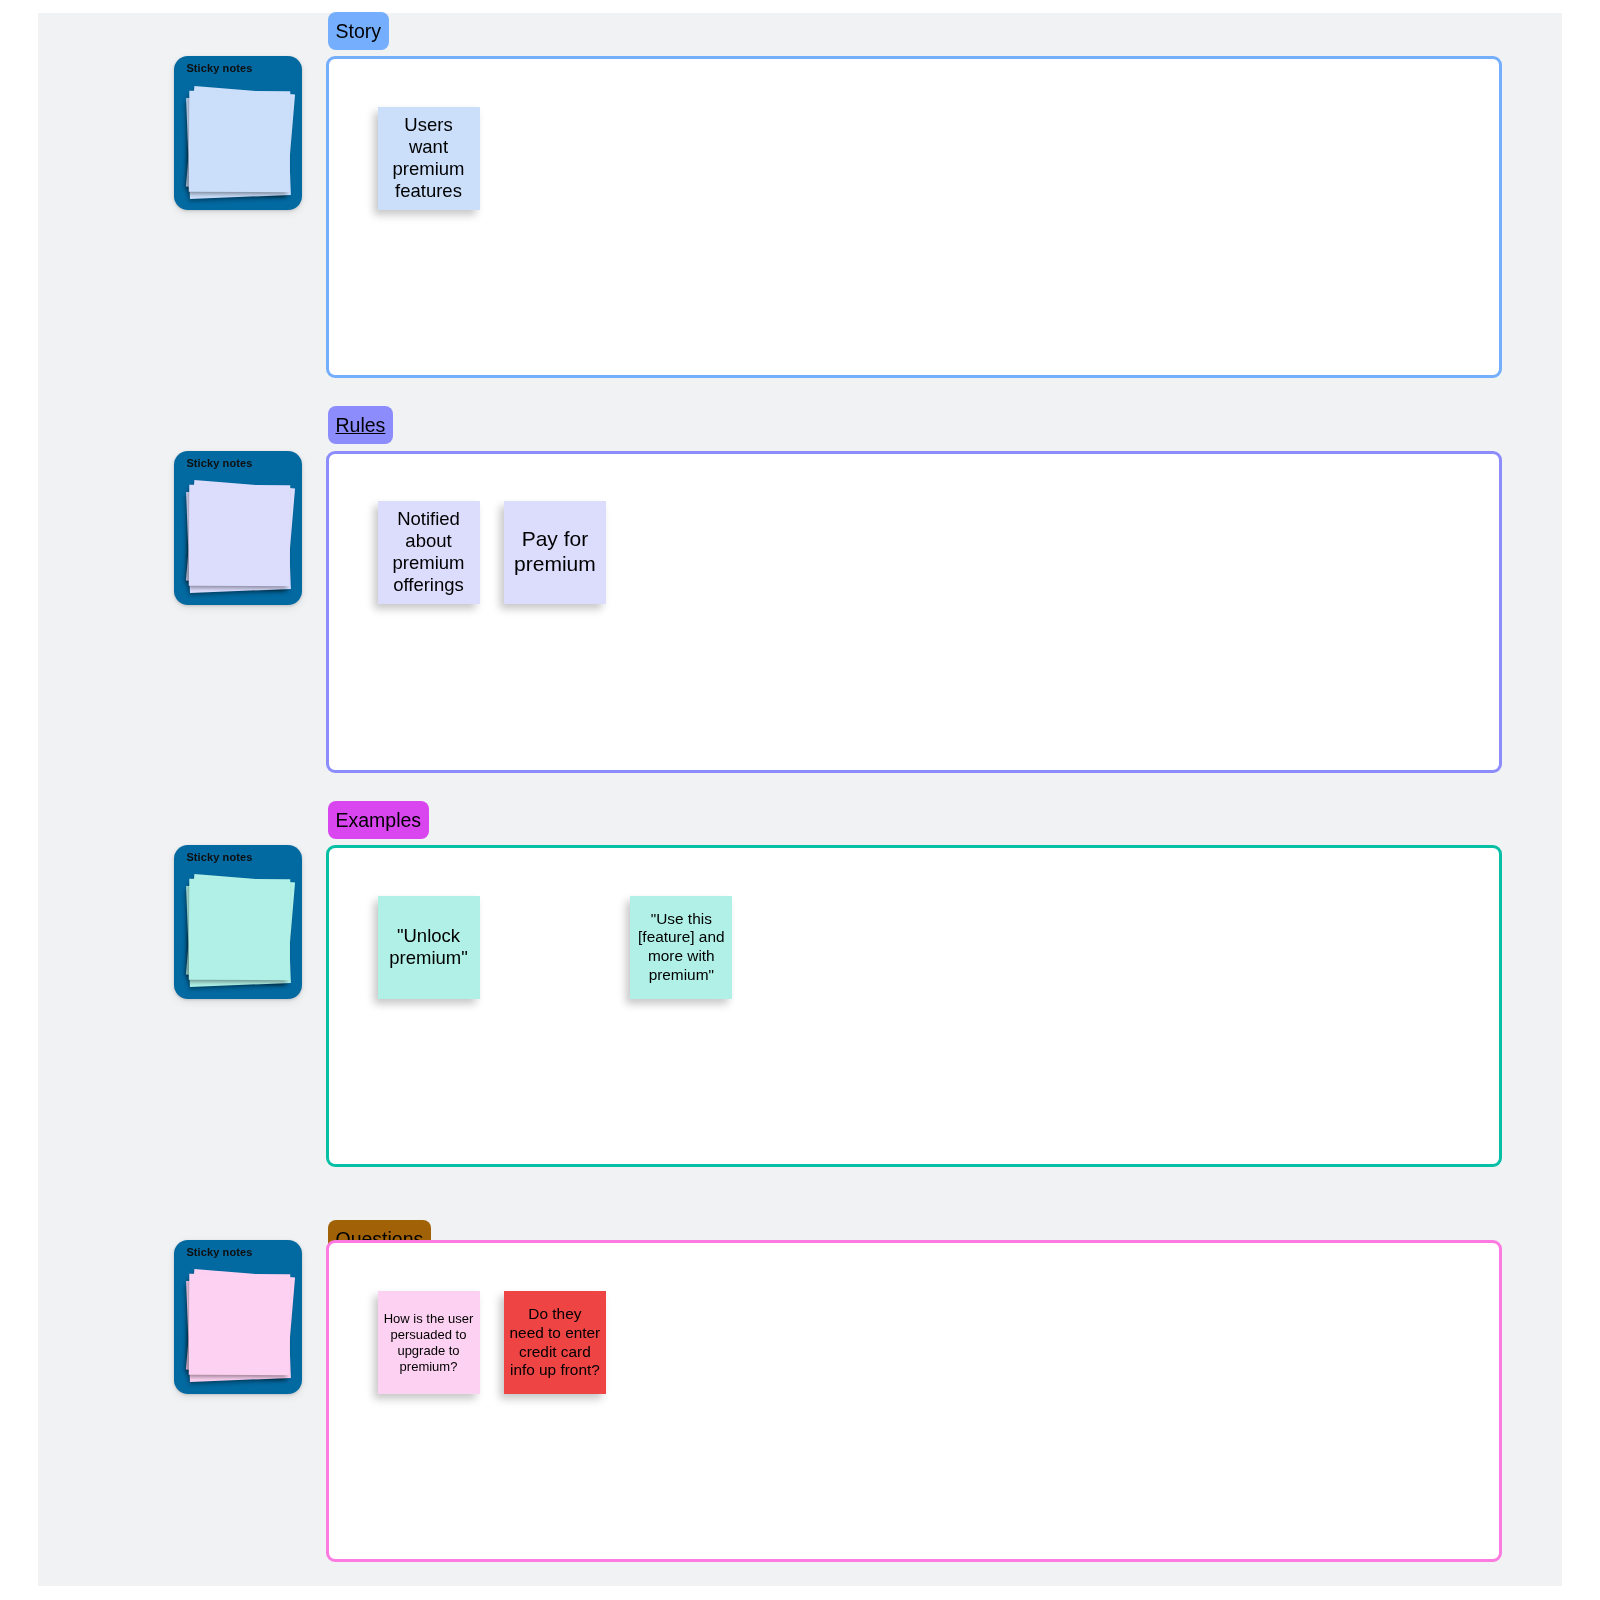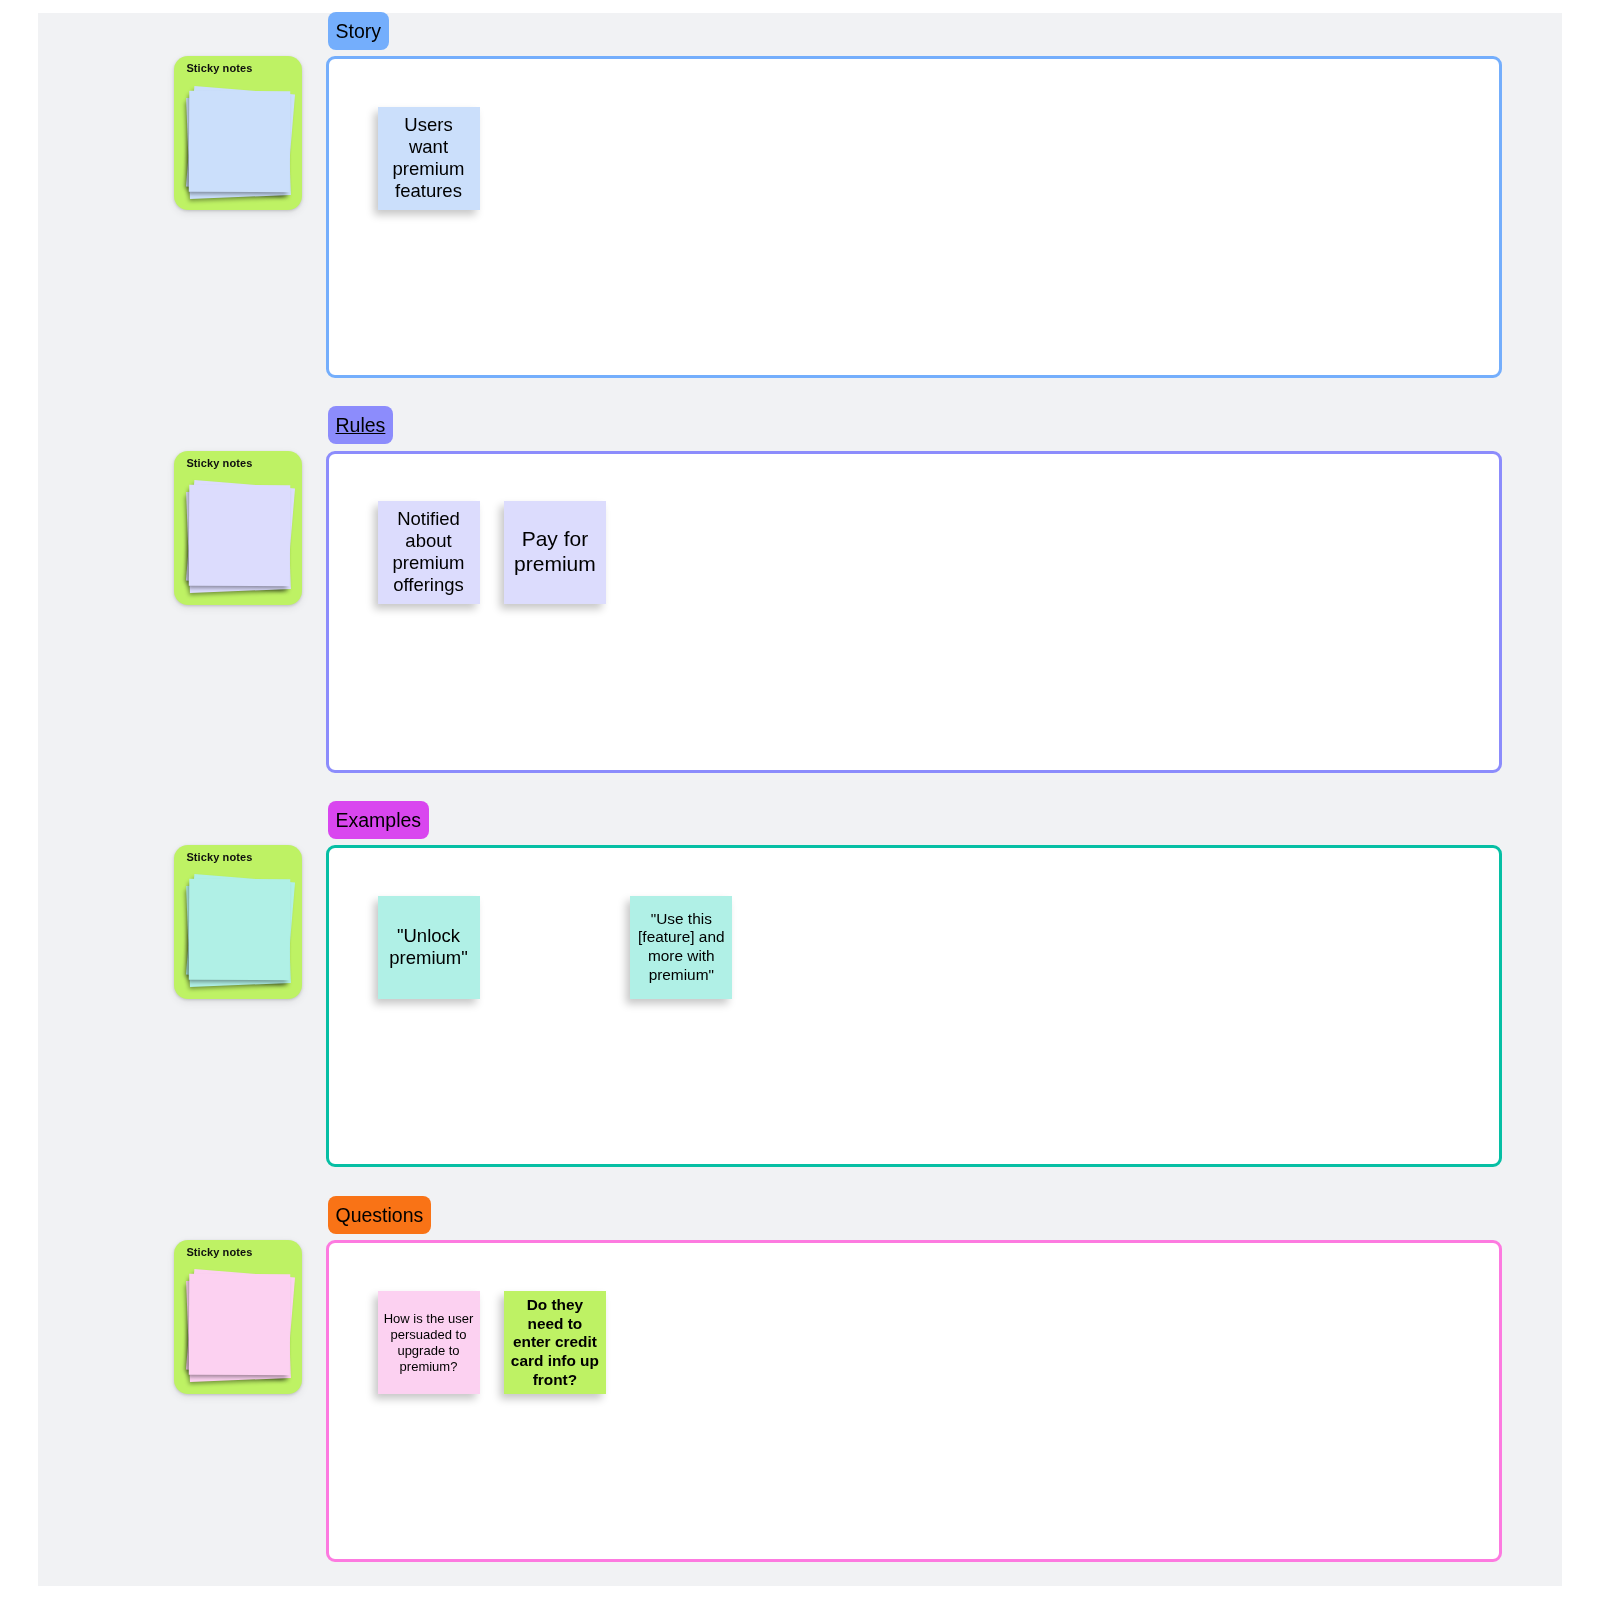--- a/index.html
+++ b/index.html
@@ -22,21 +22,21 @@
            display:flex; align-items:center; justify-content:center;
            padding:0 7.5px; color:#000; font-size:19.5px;
            line-height:38px; white-space:nowrap; }
 
   .frame { position:absolute; left:288px; top:45.2px;
            width:1176px; height:322px;
            border:3px solid #000; border-radius:9px;
            background:#ffffff; box-sizing:border-box; }
 
   .palette { position:absolute; left:136.4px; top:45.2px;
-             width:128px; height:154px; background:#bef264;
+             width:128px; height:154px; background:#0369a1;
              border-radius:14px;
              box-shadow:0 1px 3px rgba(0,0,0,0.16),
                         0 3px 8px rgba(0,0,0,0.08); }
   .palette-title { position:absolute; left:12px; top:6px; font-size:11px;
                    font-weight:bold; color:#0f0f0f; letter-spacing:0.1px; }
 
   .stack { position:absolute; left:0; top:0; width:128px; height:154px; }
   .stack i { position:absolute; display:block; width:101px; height:101px;
              box-shadow:-2px 3px 4px -1px rgba(0,0,0,0.4); }
   .stack i.l0 { left:16.0px; top:33.6px; transform:rotate(4.8deg);  z-index:0; }
@@ -116,33 +116,33 @@
     </div>
     <div class="note n0 big" style="background: rgb(176, 240, 230); font-size: 18.5px;">
       <span>"Unlock premium"</span>
     </div>
     <div class="note n2 med" style="background: rgb(176, 240, 230); font-size: 15.4px;">
       <span>"Use this [feature] and more with premium"</span>
     </div>
   </div>
 
   <div class="section s4">
-    <div class="badge" style="background: #f97316;">
+    <div class="badge" style="background: #a16207; margin-top: 24px;">
       <span>Questions</span>
     </div>
     <div class="frame" style="border-color: rgb(253, 122, 224);"></div>
     <div class="palette">
       <div class="palette-title">Sticky notes</div>
       <div class="stack">
         <i class="l0" style="background: rgb(252, 209, 241);"></i>
         <i class="l1" style="background: rgb(252, 209, 241);"></i>
         <i class="l2" style="background: rgb(252, 209, 241);"></i>
       </div>
     </div>
     <div class="note n0 small" style="background: rgb(252, 209, 241); font-size: 13px;">
       <span>How is the user persuaded to upgrade to premium?</span>
     </div>
-    <div class="note n1 med" style="background: #bef264; font-size: 15.4px; font-weight: bold;">
+    <div class="note n1 med" style="background: #ef4444; font-size: 15.4px;">
       <span>Do they need to enter credit card info up front?</span>
     </div>
   </div>
 
 </div>
 
 </body></html>

